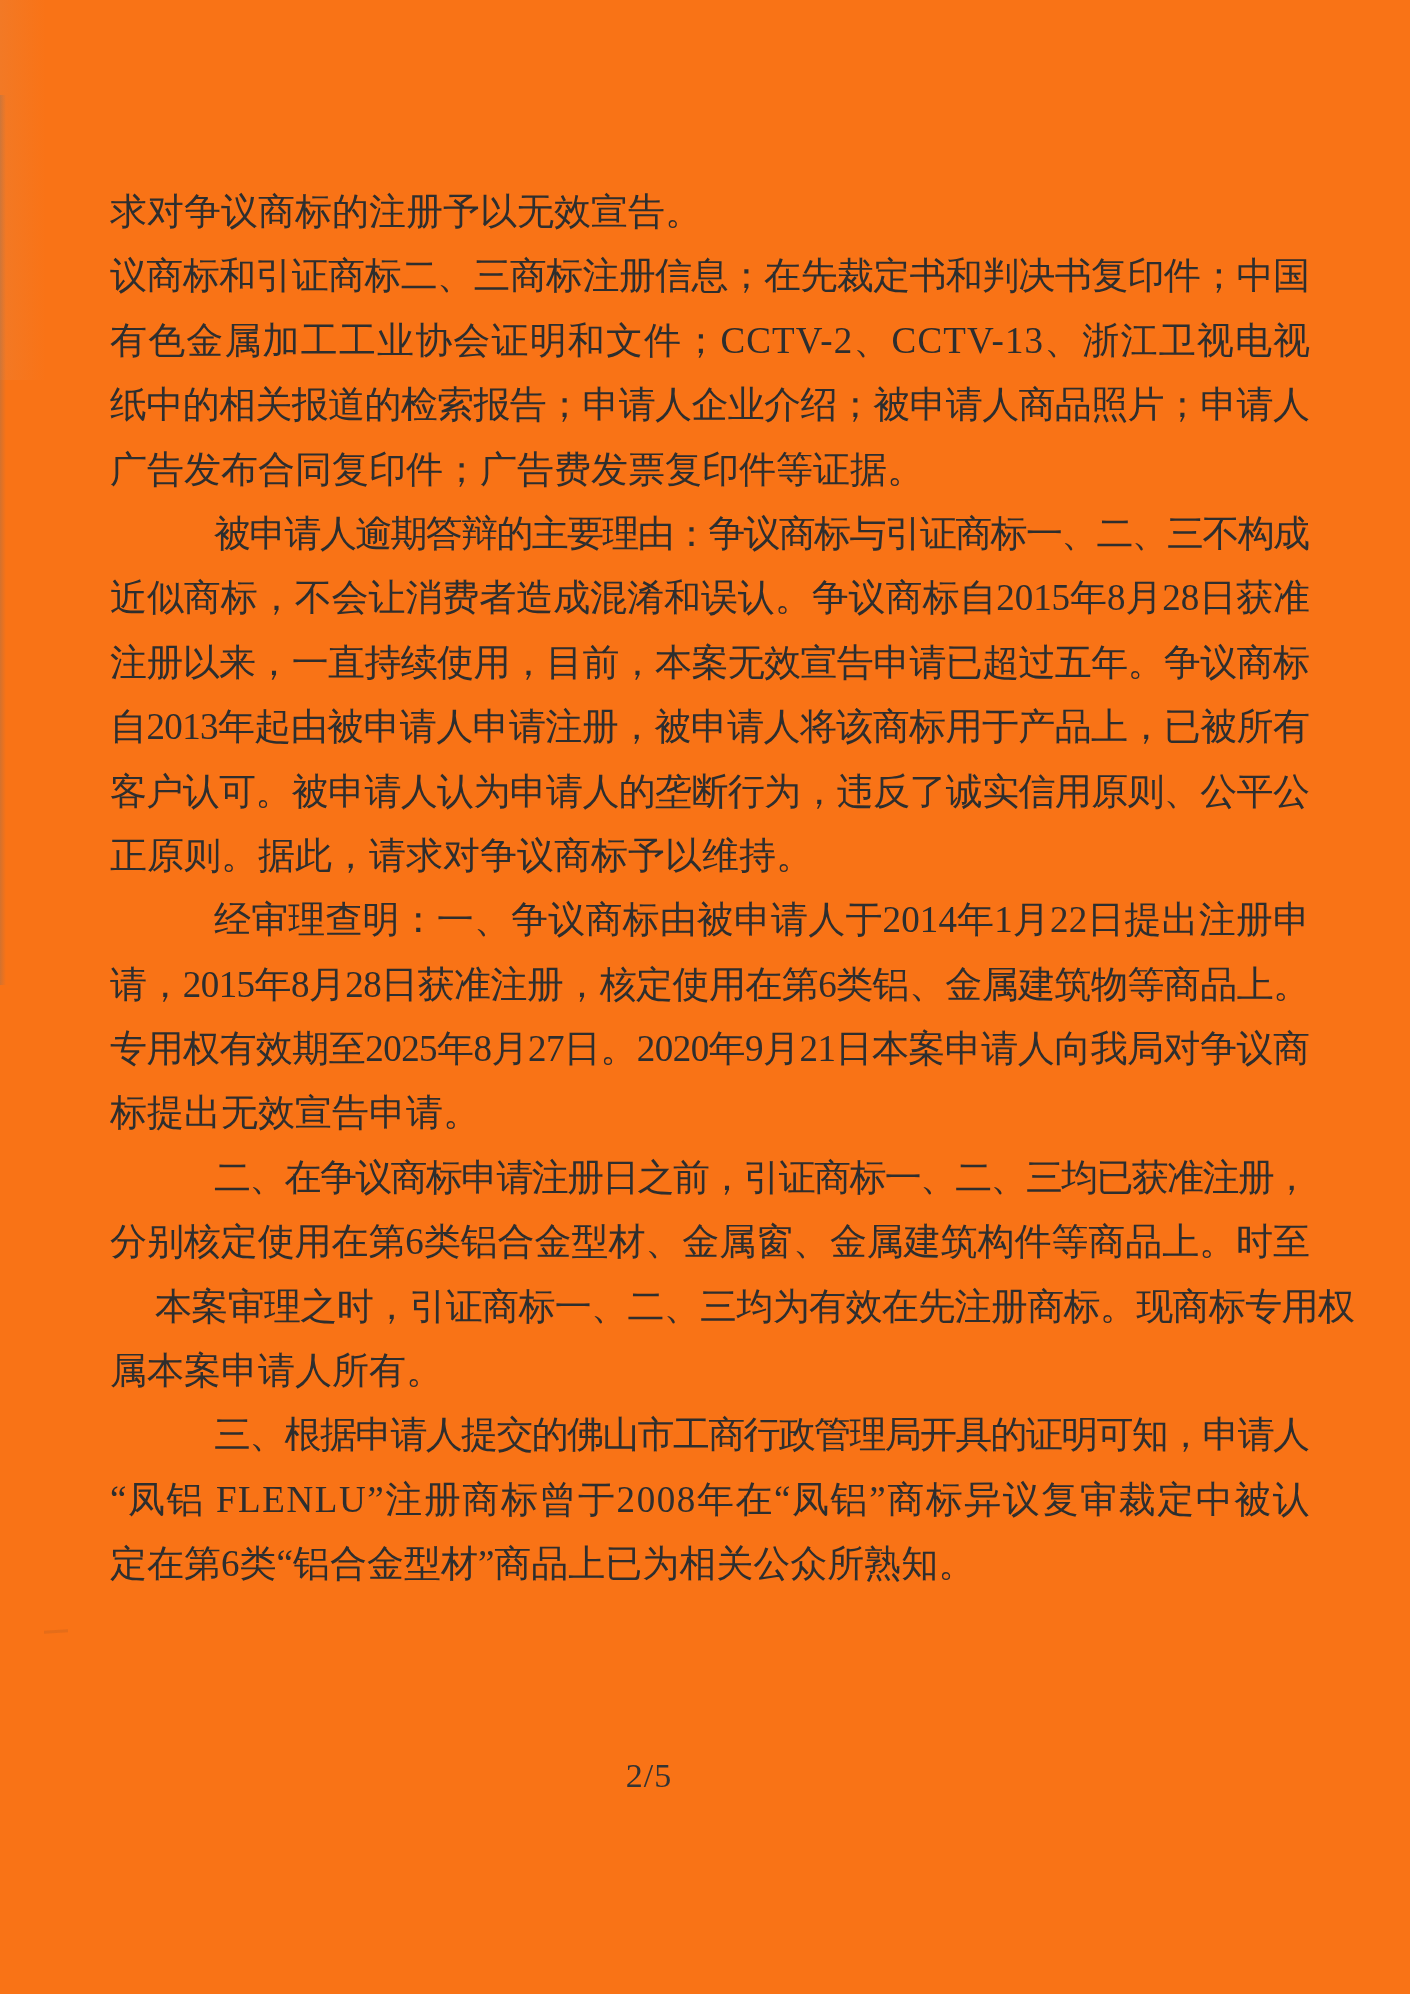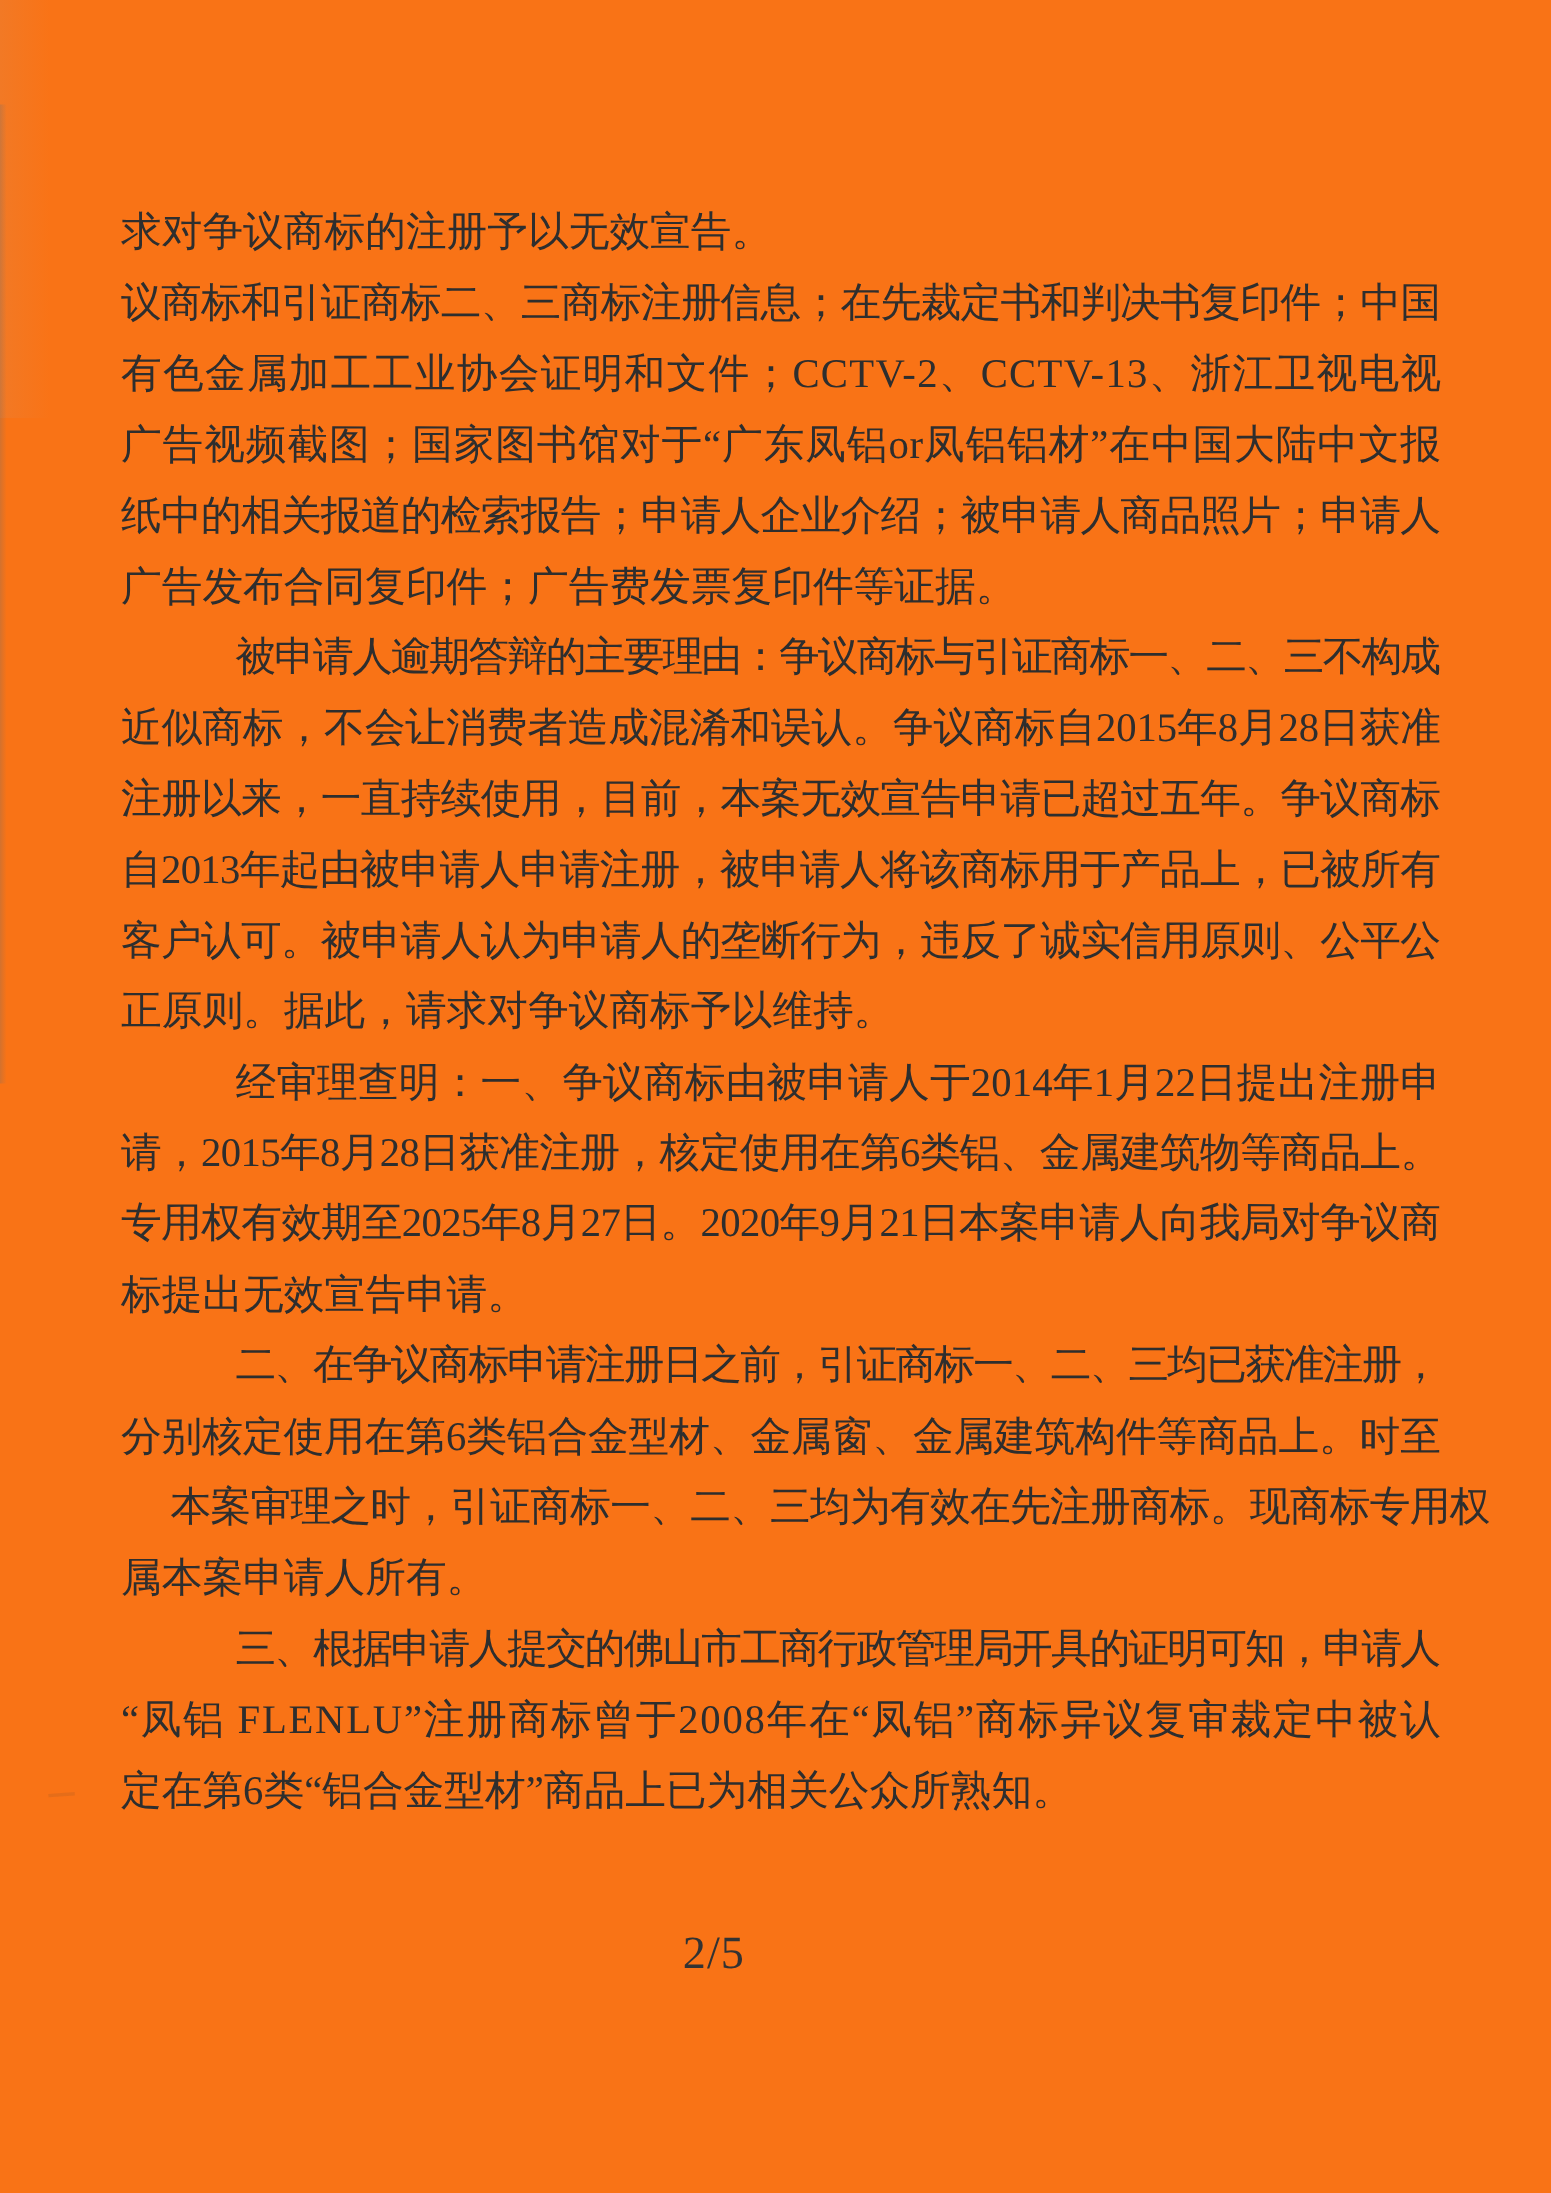--- a/index.html
+++ b/index.html
@@ -39,39 +39,38 @@
   .line{
     height:64.4px;
     line-height:64.4px;
     white-space:nowrap;
     overflow:visible;
   }
   .line.indent{ padding-left:104px; }
   .pagenum{
     position:absolute;left:0;top:1756px;width:1298px;
     text-align:center;
-    font-size:42px;
+    font-size:34px;
     line-height:40px;
     color:#333333;
     letter-spacing:1px;
   }
 </style>
 </head>
 <body>
 
 <div class="page">
   <div class="corner-shade"></div>
   <div class="edge-shadow"></div>
   <div class="speck"></div>
 
   <div class="doc" id="doc-body">
       <div class="line">求对争议商标的注册予以无效宣告。</div>
       <div class="line"><span style="white-space: nowrap; letter-spacing: -0.66px;">议商标和引证商标二、三商标注册信息；在先裁定书和判决书复印件；中国</span></div>
       <div class="line"><span style="white-space: nowrap; letter-spacing: 1.15px;">有色金属加工工业协会证明和文件；CCTV-2、CCTV-13、浙江卫视电视</span></div>
-      <div class="line"><span style="white-space: nowrap; letter-spacing: 0.8px;">广告视频截图；国家图书馆对于“广东凤铝or凤铝铝材”在中国大陆中文报</span></div>
       <div class="line"><span style="white-space: nowrap; letter-spacing: -0.66px;">纸中的相关报道的检索报告；申请人企业介绍；被申请人商品照片；申请人</span></div>
       <div class="line">广告发布合同复印件；广告费发票复印件等证据。</div>
       <div class="line indent"><span style="white-space: nowrap; letter-spacing: -1.7px;">被申请人逾期答辩的主要理由：争议商标与引证商标一、二、三不构成</span></div>
       <div class="line"><span style="white-space: nowrap; letter-spacing: -0.07px;">近似商标，不会让消费者造成混淆和误认。争议商标自2015年8月28日获准</span></div>
       <div class="line"><span style="white-space: nowrap; letter-spacing: -0.66px;">注册以来，一直持续使用，目前，本案无效宣告申请已超过五年。争议商标</span></div>
       <div class="line"><span style="white-space: nowrap; letter-spacing: -0.62px;">自2013年起由被申请人申请注册，被申请人将该商标用于产品上，已被所有</span></div>
       <div class="line"><span style="white-space: nowrap; letter-spacing: -0.66px;">客户认可。被申请人认为申请人的垄断行为，违反了诚实信用原则、公平公</span></div>
       <div class="line">正原则。据此，请求对争议商标予以维持。</div>
       <div class="line indent"><span style="white-space: nowrap; letter-spacing: 0.14px;">经审理查明：一、争议商标由被申请人于2014年1月22日提出注册申</span></div>
       <div class="line"><span style="white-space: nowrap; letter-spacing: -0.58px;">请，2015年8月28日获准注册，核定使用在第6类铝、金属建筑物等商品上。</span></div>

